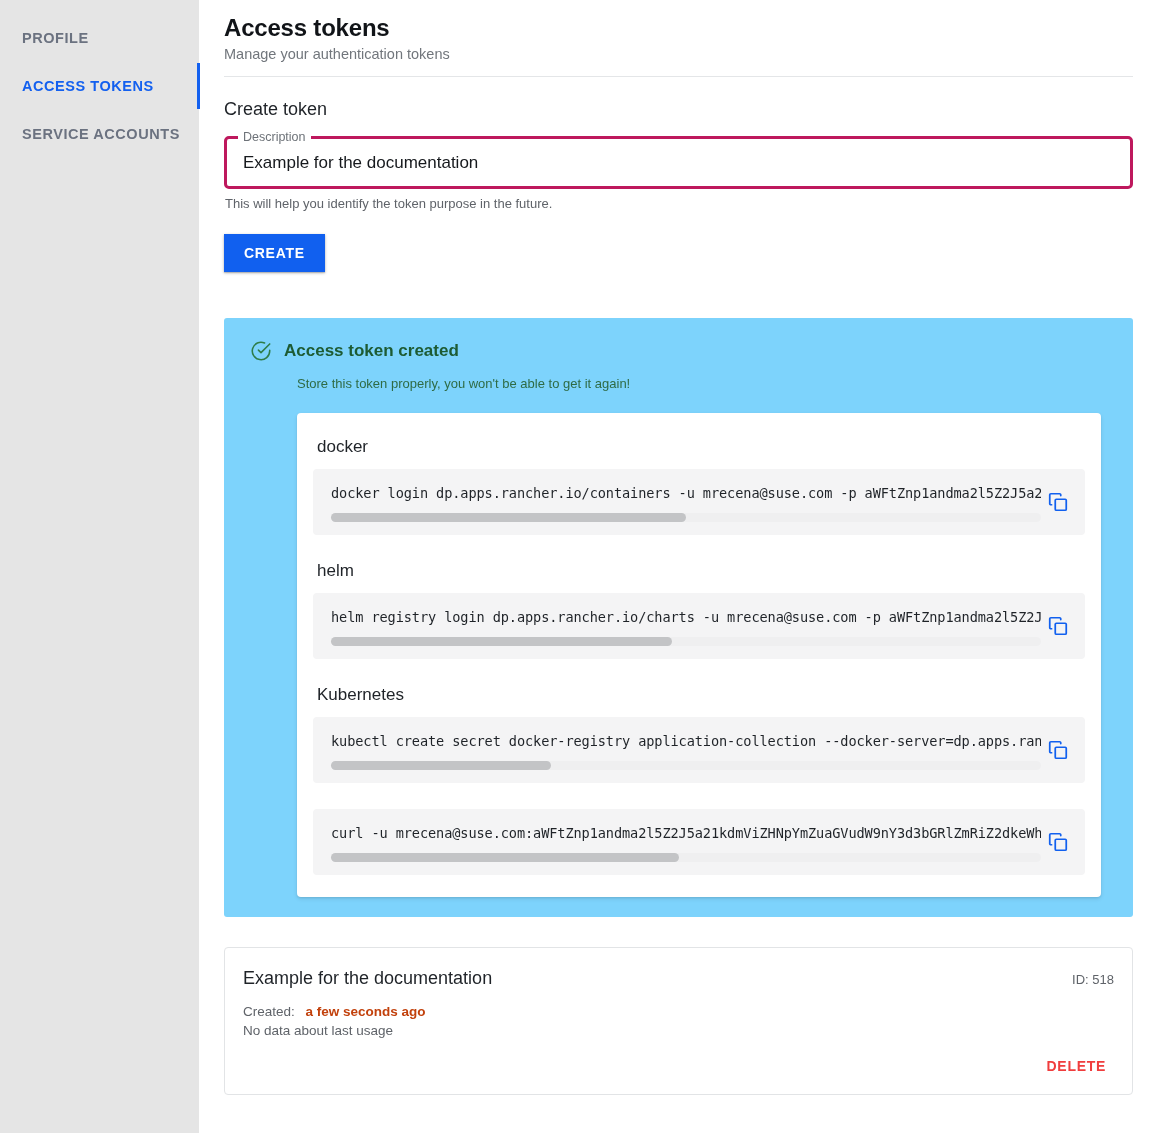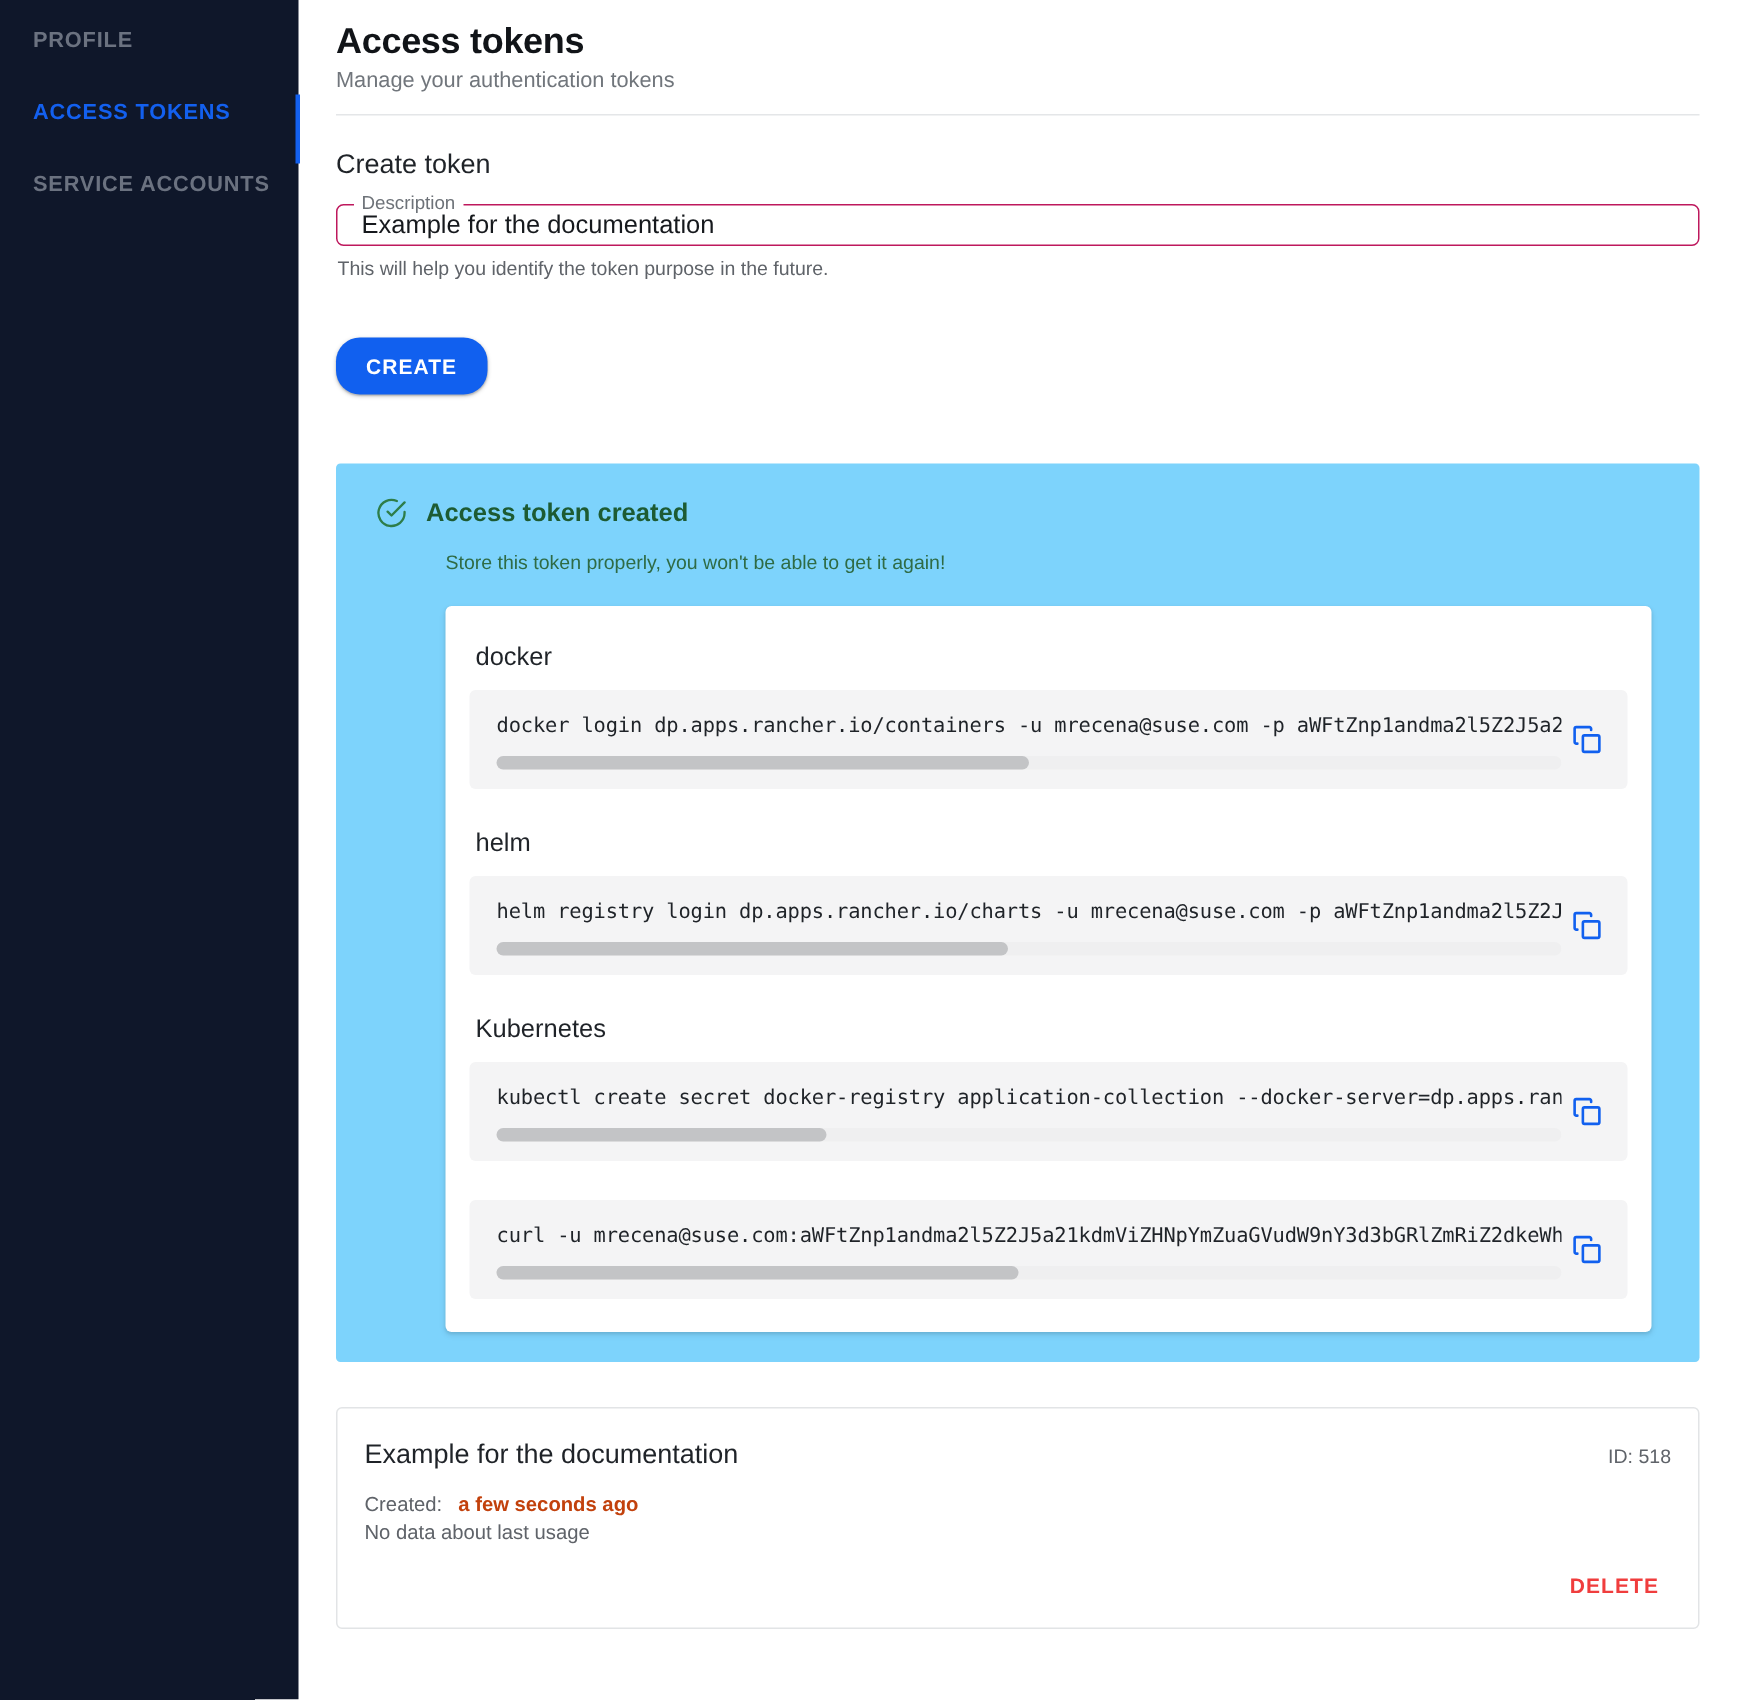--- a/index.html
+++ b/index.html
@@ -8,23 +8,23 @@
     width: 1158px; height: 1133px;
     background: #ffffff;
     font-family: "Liberation Sans", sans-serif;
     -webkit-font-smoothing: antialiased;
   }
   .page { position: relative; width: 1158px; height: 1133px; display: flex; }
 
   
   .sidebar {
     width: 199px; flex: 0 0 199px;
-    padding-top: 15px;
-    position: relative;
-    background: #0f172a;
+    padding-top: 26px;
+    position: relative;
+    background: #e5e5e5;
   }
   .nav-item {
     font-size: 14.5px;
     letter-spacing: 0.55px;
     font-weight: 700;
     color: #6b7280;
     padding: 0 0 0 22px;
     height: 24px;
     line-height: 24px;
     margin-bottom: 24px;
@@ -64,23 +64,23 @@
   .section-title {
     font-size: 18px;
     color: #1f2328;
     margin: 0 0 16px 0;
     font-weight: 400;
   }
 
   
   .field {
     position: relative;
-    border: 1px solid #be185d;
+    border: 3px solid #be185d;
     border-radius: 5px;
-    height: 28px;
+    height: 53px;
     display: flex;
     align-items: center;
     padding: 0 14px;
     background: #fff;
   }
   .field-legend {
     position: absolute;
     top: -8px; left: 11px;
     background: #fff;
     padding: 0 5px;
@@ -97,26 +97,26 @@
     background: transparent;
     font-family: "Liberation Sans", sans-serif;
   }
   .field-help {
     font-size: 13px;
     color: #5f6369;
     margin: 7px 0 0 1px;
   }
 
   .btn-create {
-    margin-top: 39px;
+    margin-top: 23px;
     display: inline-block;
     background: #1160ef;
     color: #fff;
     border: none;
-    border-radius: 16px;
+    border-radius: 0;
     font-size: 14px;
     font-weight: 700;
     letter-spacing: 0.7px;
     padding: 11px 20px;
     cursor: pointer;
     box-shadow: 0 1px 3px rgba(0,0,0,0.25), 0 1px 1px rgba(0,0,0,0.14);
     font-family: "Liberation Sans", sans-serif;
   }
 
   

